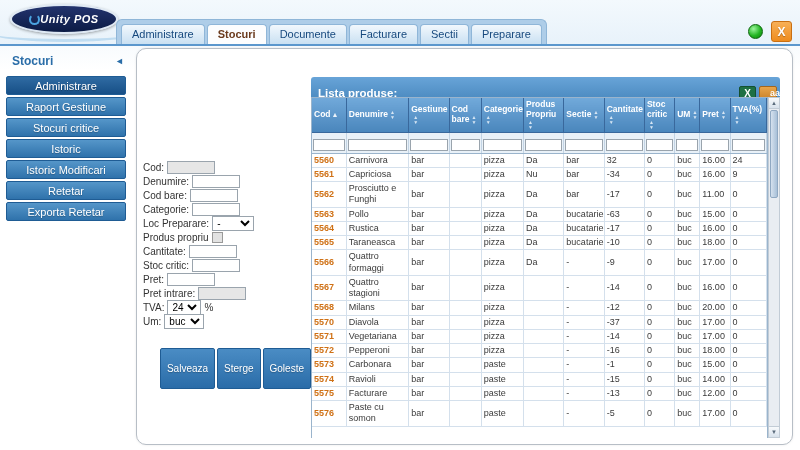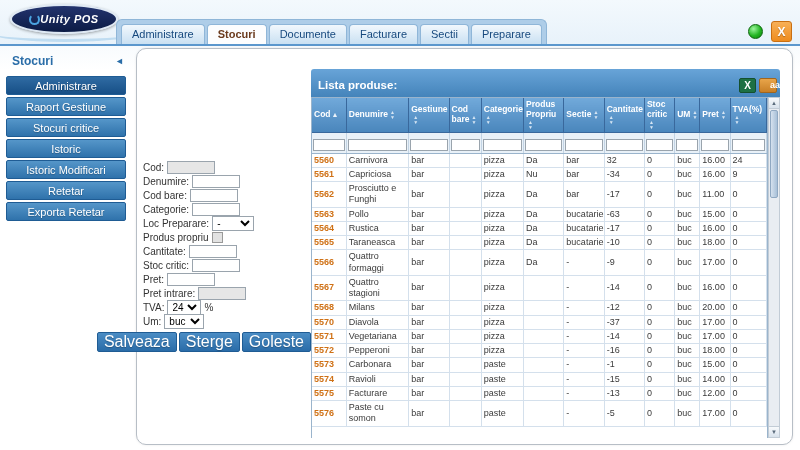--- a/index.html
+++ b/index.html
@@ -47,27 +47,27 @@
   .form-area { position:absolute; left:6px; top:112px; width:168px; }
   .f-row { display:flex; align-items:center; justify-content:flex-start; height:13px; margin-bottom:1px; padding-right:2px; }
   .f-row label { font-size:10px; color:#333; margin-right:3px; white-space:nowrap; }
   .f-input { width:48px; height:13px; border:1px solid #9aa4ad; font-size:10px; background:#fff; padding:0 2px; }
   .f-input.disabled { background:#e6e6e6; }
   .f-select { height:15px; font-size:10px; border:1px solid #9aa4ad; background:#fff; }
   .w40 { width:42px; } .w34 { width:34px; } .w38 { width:40px; }
   .suffix { font-size:10px; color:#333; margin-left:3px; }
   .checkbox { width:11px; height:11px; background:#e2e2e2; border:1px solid #999; }
   .form-buttons { display:flex; justify-content:flex-end; gap:2px; margin-top:4px; padding-right:0; }
-  .form-btn { background:linear-gradient(#4a8cc4,#2a6ca8); color:#fff; border:1px solid #1f5c94; font-size:16px;
-              padding:0 6px; border-radius:2px; cursor:pointer; text-shadow:0 1px 1px rgba(0,0,0,.25); }
+  .form-btn { background:linear-gradient(#4a8cc4,#2a6ca8); color:#fff; border:1px solid #1f5c94; font-size:10px;
+              padding:14px 6px; border-radius:2px; cursor:pointer; text-shadow:0 1px 1px rgba(0,0,0,.25);margin-top:16px; }
 
   
   .table-area { position:absolute; left:174px; top:20px; right:12px; bottom:6px; }
   .panel-bar { height:32px; background:linear-gradient(#68a4d8,#3f7fb6); border-radius:3px; display:flex;
-               align-items:center; justify-content:space-between; padding:0 3px 0 7px; }
+               align-items:center; justify-content:space-between; padding:0 3px 0 7px;margin-top:8px; }
   .panel-title { color:#fff; font-weight:bold; font-size:11.5px; }
   .bar-icons { display:flex; gap:3px; }
   .icon-x { width:17px; height:15px; background:#1d7044; color:#fff; font-weight:bold; font-size:10px;
             display:flex; align-items:center; justify-content:center; border-radius:2px; border:1px solid #14502f; cursor:pointer; }
   .icon-aa { width:18px; height:15px; background:linear-gradient(#e8a54a,#c87f26); color:#fff; font-weight:bold;
              font-size:9px; display:flex; align-items:center; justify-content:center; border-radius:2px; border:1px solid #a2661d; cursor:pointer;padding-left:14px; }
 
   .grid-wrap { position:absolute; top:28px; left:0; right:12px; bottom:0; overflow:hidden; border:1px solid #9ab4cc; border-bottom:none; }
   table { width:100%; border-collapse:collapse; table-layout:fixed; }
   col.c1{width:34px} col.c2{width:62px} col.c3{width:40px} col.c4{width:32px} col.c5{width:42px} col.c6{width:40px}

